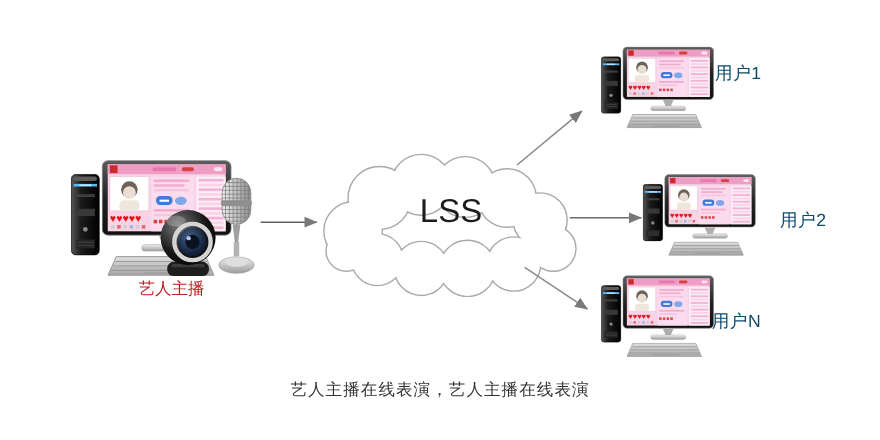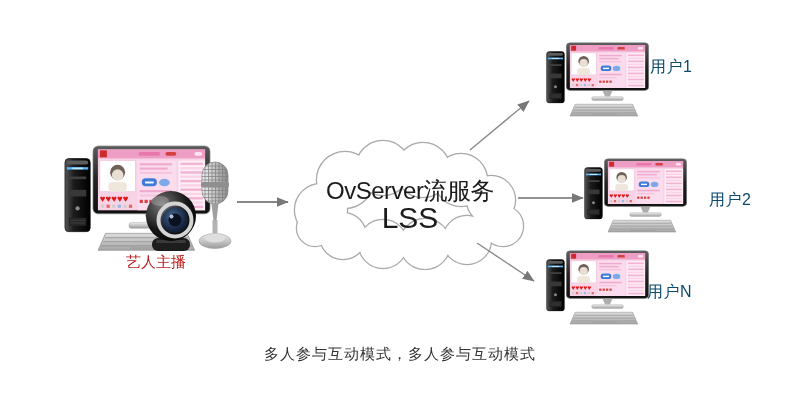--- a/index.html
+++ b/index.html
@@ -241,21 +241,20 @@
         <circle cx="208" cy="62" r="24"></circle>
       <circle cx="220" cy="88" r="20"></circle>
         <circle cx="184" cy="102" r="24"></circle>
         <circle cx="142" cy="106" r="25"></circle>
       <circle cx="100" cy="106" r="24"></circle>
         <circle cx="60" cy="98" r="23"></circle>
         <circle cx="32" cy="90" r="18"></circle>
     </g>
   </svg>
   <div class="cloud-text">
-    <div class="cloud-line1">OvServer流服务</div>
     <div class="cloud-line2">LSS</div>
   </div>
 
   <svg class="abs" style="left:0;top:0;" width="800" height="400" viewBox="0 0 800 400">
     <line x1="237" y1="202" x2="288" y2="202" stroke="#5f5f5f" stroke-width="1.4" marker-end="url(#ah)"></line>
     <line x1="470" y1="150" x2="529" y2="101" stroke="#8a8a8a" stroke-width="1.4" marker-end="url(#ah)"></line>
     <line x1="518" y1="198" x2="583" y2="198" stroke="#6e6e6e" stroke-width="1.4" marker-end="url(#ah)"></line>
     <line x1="477" y1="243" x2="534" y2="281" stroke="#8a8a8a" stroke-width="1.4" marker-end="url(#ah)"></line>
   </svg>
 
@@ -273,15 +272,15 @@
   </div>
   <div class="user-label" style="left:692px;top:190px;margin-left:17px;">用户2</div>
 
   <div class="abs" style="left:546px;top:250px;">
     <svg width="104" height="76" viewBox="0 0 115 84">
       <use href="#sym-desktop"></use>
     </svg>
   </div>
   <div class="user-label" style="left:647px;top:282px;">用户N</div>
 
-  <div class="caption">多人参与互动模式，多人参与互动模式</div>
+  <div class="caption">艺人主播在线表演，艺人主播在线表演</div>
 
 </div>
 
 </body></html>

